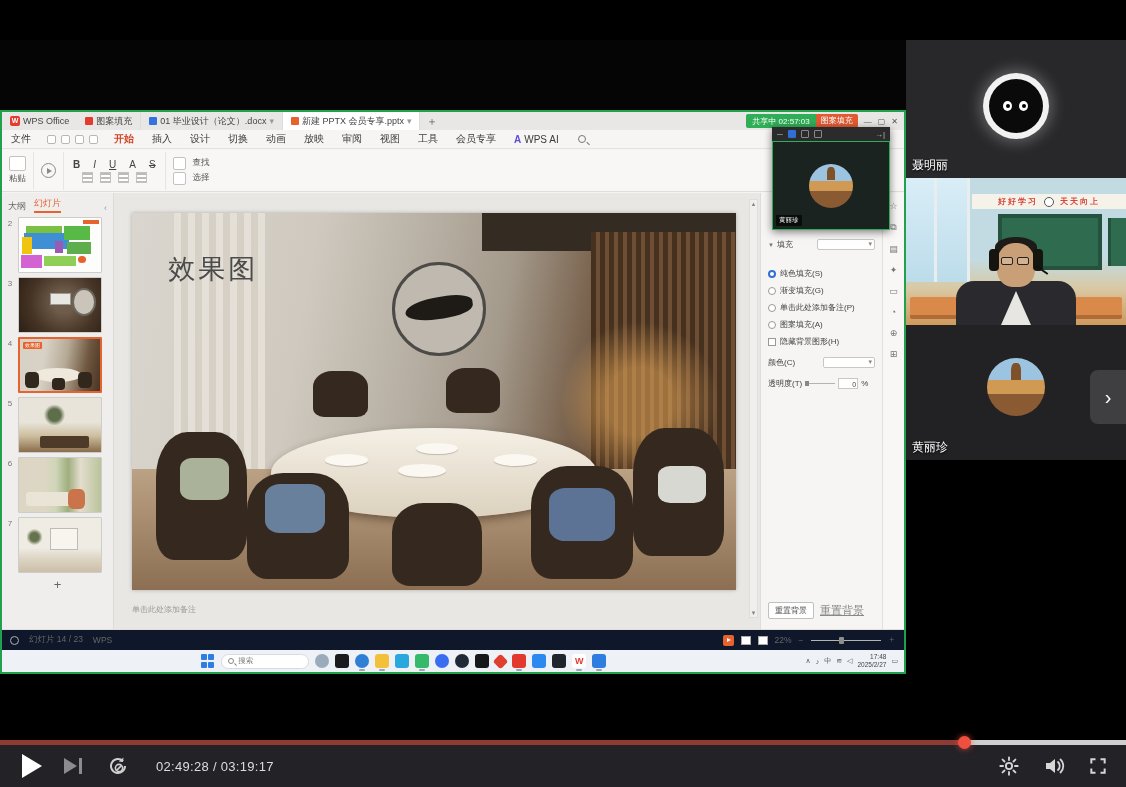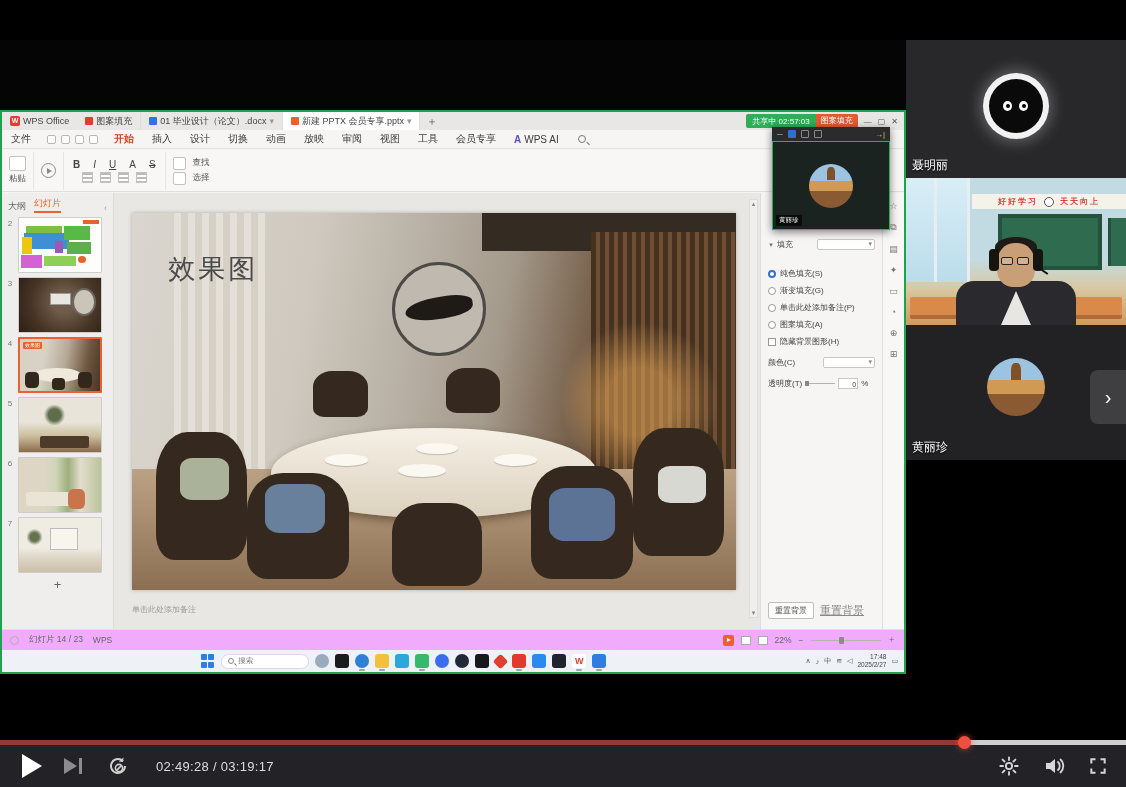--- a/index.html
+++ b/index.html
@@ -135,21 +135,21 @@
   .floatwin{position:absolute;left:770px;top:15px;width:118px;height:103px;box-shadow:0 2px 8px rgba(0,0,0,.5);z-index:5;}
   .fw-title{height:14px;background:#2b2b2b;display:flex;align-items:center;gap:5px;padding:0 5px;font-size:8px;color:#bbb;}
   .fw-ic{width:8px;height:8px;border:1px solid #888;border-radius:1px;}
   .fw-ic.on{background:#2f6fd6;border-color:#2f6fd6;}
   .fw-body{height:89px;background:#1a231f;border:1px solid #2fae57;position:relative;}
   .fw-chip{position:absolute;left:3px;bottom:3px;background:rgba(0,0,0,.65);color:#eee;font-size:6.5px;padding:1px 3px;border-radius:1px;}
   .av-building{width:44px;height:44px;border-radius:50%;position:absolute;left:50%;top:50%;transform:translate(-50%,-50%);background:linear-gradient(180deg,#9cc4e0 0 38%,#d09a55 38% 62%,#8a5a33 62% 100%);overflow:hidden;}
   .av-building:before{content:"";position:absolute;left:42%;top:8%;width:16%;height:30%;background:#7e5128;border-radius:40% 40% 0 0;}
 
   
-  .statusbar{position:absolute;left:0;top:517px;width:100%;height:21px;background:#f0abfc;border-top:1px solid #e2e0dd;display:flex;align-items:center;font-size:8.5px;color:#666;padding:0 8px;gap:10px;}
+  .statusbar{position:absolute;left:0;top:517px;width:100%;height:21px;background:#0f172a;border-top:1px solid #e2e0dd;display:flex;align-items:center;font-size:8.5px;color:#666;padding:0 8px;gap:10px;}
   .sb-dot{width:9px;height:9px;border-radius:50%;border:1px solid #b3b1ae;}
   .sb-right{margin-left:auto;display:flex;align-items:center;gap:7px;}
   .sb-play{width:11px;height:11px;background:#e8622d;border-radius:2px;position:relative;}
   .sb-play:after{content:"";position:absolute;left:4px;top:3px;border-left:4px solid #fff;border-top:2.5px solid transparent;border-bottom:2.5px solid transparent;}
   .sb-view{width:10px;height:9px;border:1px solid #aaa;background:#fff;}
   .sb-track{width:70px;height:1px;background:#b5b3b0;position:relative;}
   .sb-knob{position:absolute;left:40%;top:-3px;width:5px;height:7px;background:#8f8d8a;border-radius:1px;}
 
   
   .taskbar{position:absolute;left:0;top:538px;width:902px;height:22px;background:#eef1f6;display:flex;align-items:center;padding:0 6px;gap:6px;}

